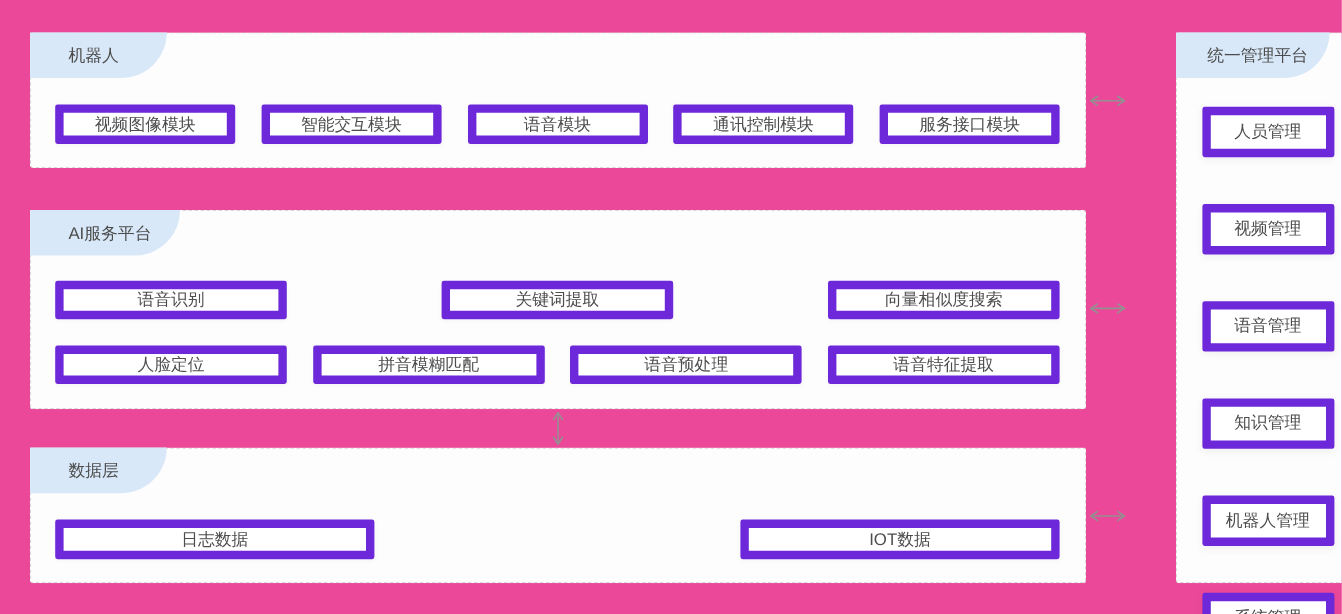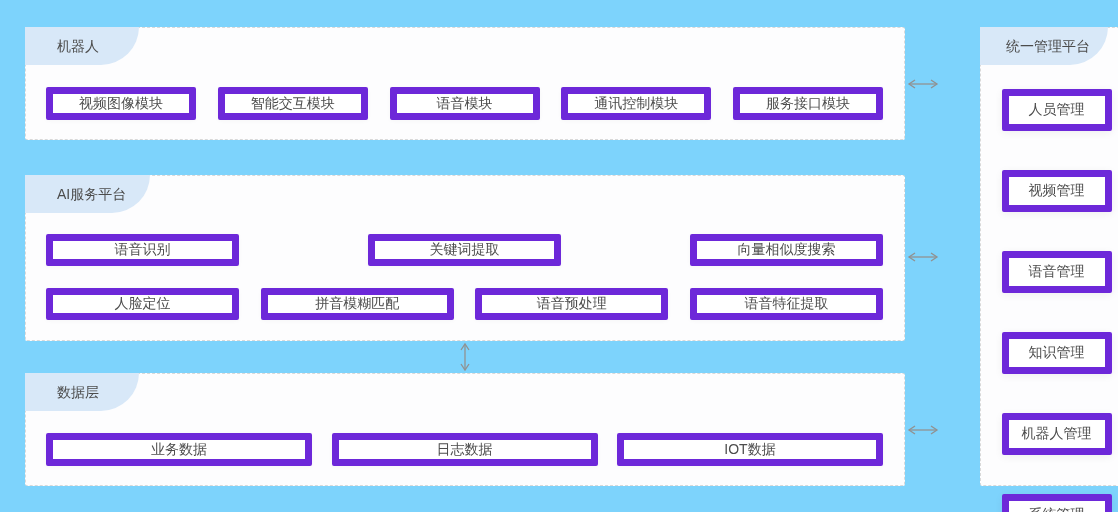--- a/index.html
+++ b/index.html
@@ -4,21 +4,21 @@
 <style>
   html, body { margin: 0; padding: 0; }
   body {
     font-family: "Liberation Sans", "DejaVu Sans", sans-serif;
     background: #f4f5f6;
   }
   .canvas {
     position: relative;
     width: 1118px;
     height: 512px;
-    background: #7dd3fc;
+    background: #ec4899;
     overflow: hidden;
   }
   .section {
     position: absolute;
     background: #fdfdfe;
     border: 1px dashed #d9d9d9;
     border-radius: 2px;
     box-sizing: border-box;
   }
   .badge {
@@ -106,21 +106,20 @@
       <div class="box">人脸定位</div>
       <div class="box">拼音模糊匹配</div>
       <div class="box">语音预处理</div>
       <div class="box">语音特征提取</div>
     </div>
   </div>
 
   <div class="section" style="left:25px; top:373px; width:880px; height:113px;">
     <div class="badge">数据层</div>
     <div class="row row-data">
-      <div class="box">业务数据</div>
       <div class="box">日志数据</div>
       <div class="box">IOT数据</div>
     </div>
   </div>
 
   <div class="section" style="left:980px; top:27px; width:153px; height:459px;">
     <div class="badge" style="padding:0 18px 0 26px; min-width:0;">统一管理平台</div>
     <div class="mgmt-col">
       <div class="box">人员管理</div>
       <div class="box">视频管理</div>

